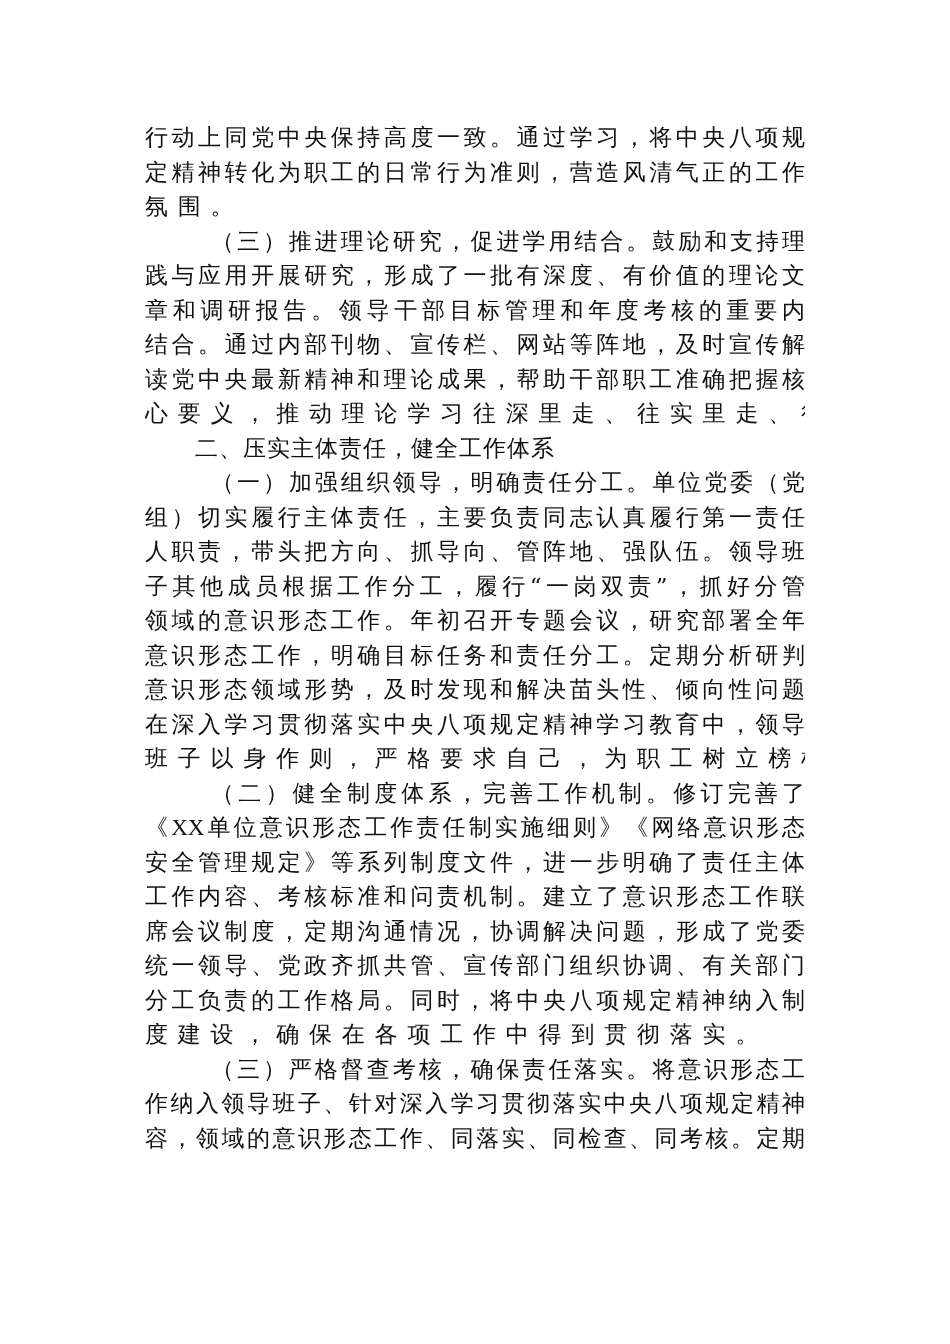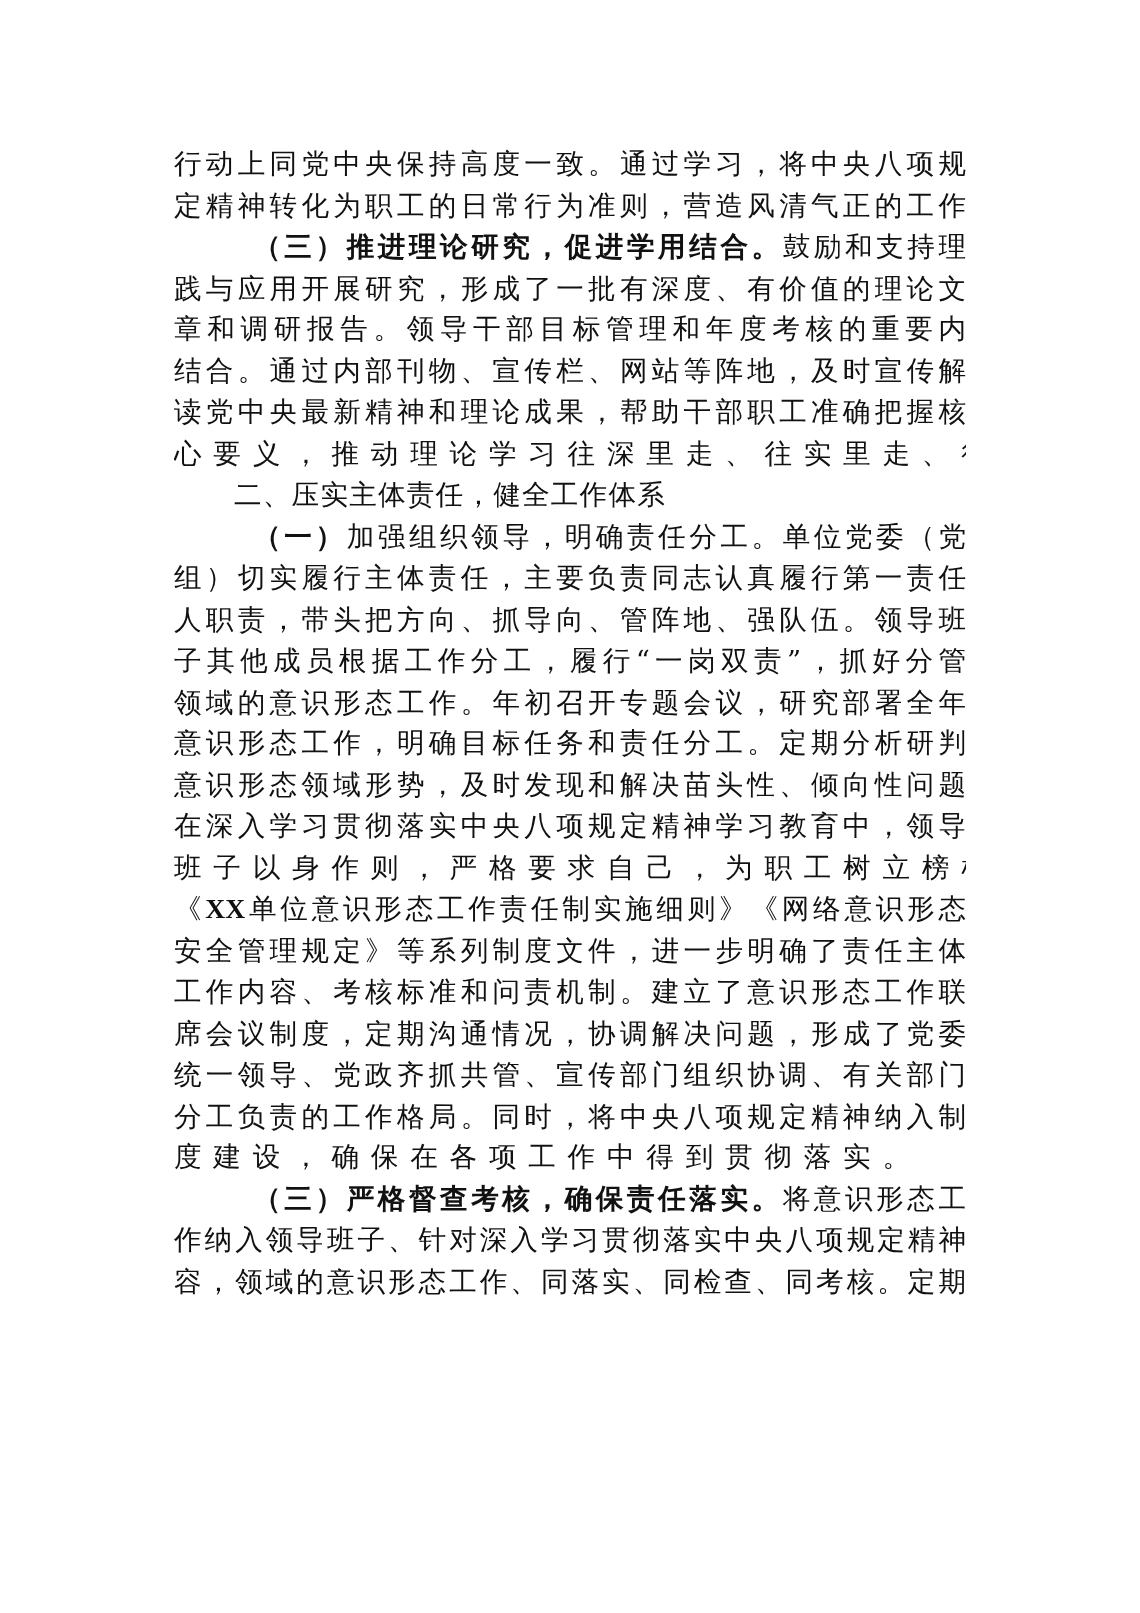--- a/index.html
+++ b/index.html
@@ -32,61 +32,63 @@
       overflow: hidden;
     }
     .line.last {
       text-align-last: left;
       letter-spacing: 9.8px;
     }
     .indent {
       padding-left: 66px;
     }
     .lead {
-      font-weight: bold;
+      font-weight: normal;
     }
     .heading {
       font-family: "DejaVu Sans", "Liberation Sans", sans-serif;
       font-weight: normal;
       text-align-last: left;
       letter-spacing: 1px;
       padding-left: 50px;
     }
     .latin {
       font-family: "Liberation Serif", serif;
-      font-weight: bold;
+      font-weight: normal;
     }
   </style>
 </head>
 <body>
 
 <div class="page">
 
   <div class="line">行动上同党中央保持高度一致。通过学习，将中央八项规</div>
   <div class="line">定精神转化为职工的日常行为准则，营造风清气正的工作</div>
+  <div class="line last">氛围。</div>
 
   <div class="line indent"><span class="lead">（三）推进理论研究，促进学用结合。</span><span>鼓励和支持理</span></div>
   <div class="line">践与应用开展研究，形成了一批有深度、有价值的理论文</div>
   <div class="line">章和调研报告。领导干部目标管理和年度考核的重要内</div>
   <div class="line">结合。通过内部刊物、宣传栏、网站等阵地，及时宣传解</div>
   <div class="line">读党中央最新精神和理论成果，帮助干部职工准确把握核</div>
   <div class="line last">心要义，推动理论学习往深里走、往实里走、往心里走。</div>
 
   <div class="line heading">二、压实主体责任，健全工作体系</div>
 
   <div class="line indent"><span class="lead">（一）</span><span>加强组织领导，明确责任分工。单位党委（党</span></div>
   <div class="line">组）切实履行主体责任，主要负责同志认真履行第一责任</div>
   <div class="line">人职责，带头把方向、抓导向、管阵地、强队伍。领导班</div>
   <div class="line">子其他成员根据工作分工，履行“一岗双责”，抓好分管</div>
   <div class="line">领域的意识形态工作。年初召开专题会议，研究部署全年</div>
   <div class="line">意识形态工作，明确目标任务和责任分工。定期分析研判</div>
   <div class="line">意识形态领域形势，及时发现和解决苗头性、倾向性问题</div>
   <div class="line">在深入学习贯彻落实中央八项规定精神学习教育中，领导</div>
   <div class="line last">班子以身作则，严格要求自己，为职工树立榜样。</div>
 
+  <div class="line indent"><span class="lead">（二）健全制度体系，完善工作机制。</span><span>修订完善了</span></div>
   <div class="line"><span>《</span><span class="latin">XX</span><span>单位意识形态工作责任制实施细则》《网络意识形态</span></div>
   <div class="line">安全管理规定》等系列制度文件，进一步明确了责任主体</div>
   <div class="line">工作内容、考核标准和问责机制。建立了意识形态工作联</div>
   <div class="line">席会议制度，定期沟通情况，协调解决问题，形成了党委</div>
   <div class="line">统一领导、党政齐抓共管、宣传部门组织协调、有关部门</div>
   <div class="line">分工负责的工作格局。同时，将中央八项规定精神纳入制</div>
   <div class="line last">度建设，确保在各项工作中得到贯彻落实。</div>
 
   <div class="line indent"><span class="lead">（三）严格督查考核，确保责任落实。</span><span>将意识形态工</span></div>
   <div class="line">作纳入领导班子、针对深入学习贯彻落实中央八项规定精神</div>

